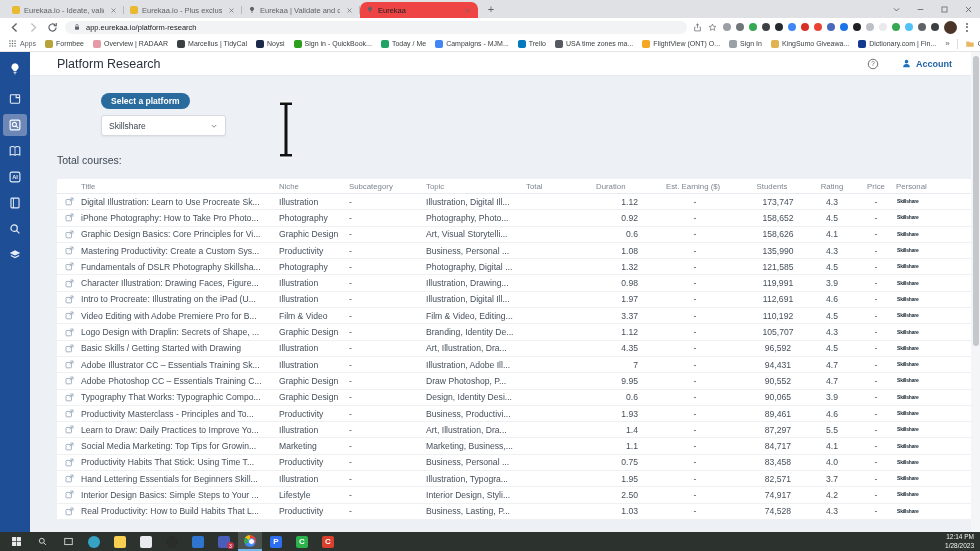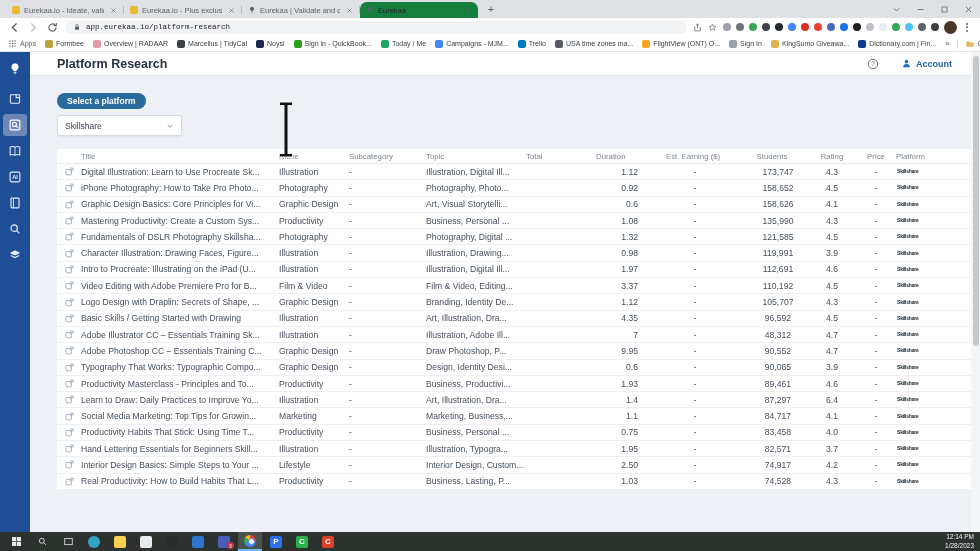--- a/index.html
+++ b/index.html
@@ -4,41 +4,41 @@
 <style>
   * { margin:0; padding:0; box-sizing:border-box; }
   html,body { width:980px; height:551px; overflow:hidden; }
   body { font-family:"Liberation Sans", sans-serif; position:relative; background:#fff; }
   .screen { position:absolute; inset:0; width:980px; height:551px; }
 
   
   .tabstrip { height:18px; background:#dfe1e5; display:flex; align-items:flex-end; padding-left:6px; position:relative; }
   .tab { width:118px; height:16px; display:flex; align-items:center; gap:4px; padding:0 6px; font-size:7.5px; color:#5f6368; border-radius:7px 7px 0 0; position:relative; }
   .tab .sep { position:absolute; right:0; top:4px; height:8px; width:1px; background:#b6b9bd; }
-  .tab.active { background:#15803d; color:#202124; }
+  .tab.active { background:#ef4444; color:#202124; }
   .tab-label { flex:1; white-space:nowrap; overflow:hidden; }
   .fav { width:8px; height:8px; flex:0 0 auto; border-radius:50%; }
   .fav.yellow { background:#e8b931; border-radius:2px; }
   .fav.bulb { background:transparent; color:#5f6368; }
   .fav.bulb svg { width:8px; height:8px; display:block; }
   .tab-close { width:10px; height:10px; color:#5f6368; flex:0 0 auto; }
   .tab-close svg { width:7px; height:7px; display:block; margin:1.5px; }
   .newtab { width:14px; height:14px; margin:0 0 1px 6px; color:#5f6368; font-size:11px; line-height:13px; text-align:center; }
   .wincontrols { position:absolute; right:0; top:0; height:18px; display:flex; align-items:center; }
   .winbtn { width:24px; height:18px; display:flex; align-items:center; justify-content:center; color:#5a5d61; }
   .winbtn svg { width:9px; height:9px; }
 
   .toolbar { height:18px; background:#fff; display:flex; align-items:center; padding:0 8px; gap:6px; }
   .navbtn { width:13px; height:13px; color:#5f6368; flex:0 0 auto; }
   .navbtn.disabled { color:#bdc1c6; }
   .navbtn svg { width:13px; height:13px; display:block; }
   .addressbar { flex:1; height:13px; background:#f1f3f4; border-radius:7px; display:flex; align-items:center; padding:0 8px; gap:5px; min-width:0; }
   .addressbar .lock { width:8px; height:8px; color:#5f6368; flex:0 0 auto; }
   .addressbar .lock svg { width:8px; height:8px; display:block; }
-  .url { font-size:7.5px; color:#202124; white-space:nowrap; overflow:hidden; flex:1;font-family:Liberation Mono, monospace; }
+  .url { font-size:7.5px; color:#202124; white-space:nowrap; overflow:hidden; flex:1; }
   .urlicons { display:flex; gap:6px; color:#5f6368; }
   .urlicons svg { width:9px; height:9px; display:block; }
   .extrow { display:flex; align-items:center; gap:5px; flex:0 0 auto; }
   .extdot { width:8px; height:8px; border-radius:50%; }
   .avatar { width:13px; height:13px; border-radius:50%; background:#4a3528; }
   .kebab { width:10px; display:flex; flex-direction:column; gap:1.5px; align-items:center; }
   .kebab i { width:2px; height:2px; border-radius:50%; background:#5f6368; }
 
   .bookmarks { height:16px; background:#fff; border-bottom:1px solid #e4e6e8; display:flex; align-items:center; padding:0 8px; gap:9px; }
   .bm { display:flex; align-items:center; gap:3px; font-size:7px; color:#3c4043; white-space:nowrap; }
@@ -52,30 +52,30 @@
   
   .app { display:flex; height:480px; }
   .sidebar { width:30px; background:#1e4e96; display:flex; flex-direction:column; align-items:center; padding-top:6px; gap:4px; flex:0 0 auto; }
   .side-item { width:24px; height:22px; display:flex; align-items:center; justify-content:center; color:#e8edf7; border-radius:3px; }
   .side-item svg { width:14px; height:14px; }
   .side-item.logo { margin-bottom:4px; color:#fff; }
   .side-item.active { background:#6d88b6; color:#fff; }
 
   .main { flex:1; display:flex; flex-direction:column; min-width:0; background:#edf1f6; }
   .page-header { height:24px; background:#fff; border-bottom:1px solid #e6e9ee; display:flex; align-items:center; padding:0 28px 0 27px; }
-  .page-title { font-size:12.5px; font-weight:bold; color:#29323c; }
+  .page-title { font-size:12.5px; font-weight:normal; color:#29323c; }
   .ph-right { margin-left:auto; display:flex; align-items:center; gap:22px; }
   .help-ico { width:12px; height:12px; color:#5f6368; }
   .help-ico svg { width:12px; height:12px; display:block; }
   .account { display:flex; align-items:center; gap:4px; font-size:9px; color:#2264a7; font-weight:bold; }
   .account .pico { width:11px; height:11px; color:#1d6fbf; }
   .account .pico svg { width:11px; height:11px; display:block; }
 
   .content { flex:1; padding:17px 0 0 27px; position:relative; }
-  .filters { display:flex; gap:86px; }
+  .filters { display:flex; gap:86px;margin-left:44px; }
   .fgroup { display:flex; flex-direction:column; }
   .fbtn { background:#2a6b9e; color:#fff; font-size:8.5px; font-weight:bold; border:none; border-radius:8px; padding:3px 10px; width:max-content; }
   .fselect { margin-top:6px; width:125px; height:21px; background:#fff; border:1px solid #d6dae0; border-radius:3px; box-shadow:0 1px 2px rgba(0,0,0,.06); display:flex; align-items:center; padding:0 7px; font-size:8.5px; color:#3b4450; }
   .fselect .caret { margin-left:auto; width:8px; height:8px; color:#6b7280; }
   .fselect .caret svg { width:8px; height:8px; display:block; }
   .loading { margin-top:4px; font-size:7px; color:#aeb5bd; }
 
   .total { margin-top:18px; font-size:10.5px; color:#3c4653; }
 
   .table { margin-top:13px; width:915px; background:#fff; border-radius:2px; }
@@ -550,35 +550,36 @@
               <span>Skillshare</span>
               <span class="caret">
                   <svg>
                     <use href="#i-caret"></use>
                   </svg>
                 </span>
             </div>
           </div>
         </div>
 
+        <div class="total">Total courses:</div>
 
         <div class="table">
           <div class="trow thead">
             <span class="th"></span>
             <span class="th">Title</span>
             <span class="th">Niche</span>
             <span class="th">Subcategory</span>
             <span class="th">Topic</span>
             <span class="th">Total</span>
             <span class="th" style="padding-left:14px">Duration</span>
             <span class="th" style="padding-left:14px">Est. Earning ($)</span>
             <span class="th c-ctr">Students</span>
             <span class="th c-ctr">Rating</span>
             <span class="th c-ctr">Price</span>
-            <span class="th">Platform</span>
+            <span class="th">Personal</span>
           </div>
 
             <div class="trow">
               <span class="linkico">
                 <svg>
                   <use href="#i-extlink"></use>
                 </svg>
               </span>
               <span class="td">Digital Illustration: Learn to Use Procreate Sk...</span>
               <span class="td">Illustration</span>
@@ -770,21 +771,21 @@
                   <use href="#i-extlink"></use>
                 </svg>
               </span>
               <span class="td">Adobe Illustrator CC – Essentials Training Sk...</span>
               <span class="td">Illustration</span>
               <span class="td">-</span>
               <span class="td">Illustration, Adobe Ill...</span>
               <span class="td"></span>
               <span class="td c-dur">7</span>
               <span class="td c-ctr">-</span>
-              <span class="td c-stu">48,312</span>
+              <span class="td c-stu">94,431</span>
               <span class="td c-ctr">4.7</span>
               <span class="td c-ctr">-</span>
               <span class="td plat-logo"><span>Skillshare</span></span>
             </div>
 
             <div class="trow">
               <span class="linkico">
                 <svg>
                   <use href="#i-extlink"></use>
                 </svg>
@@ -847,21 +848,21 @@
                 </svg>
               </span>
               <span class="td">Learn to Draw: Daily Practices to Improve Yo...</span>
               <span class="td">Illustration</span>
               <span class="td">-</span>
               <span class="td">Art, Illustration, Dra...</span>
               <span class="td"></span>
               <span class="td c-dur">1.4</span>
               <span class="td c-ctr">-</span>
               <span class="td c-stu">87,297</span>
-              <span class="td c-ctr">6.4</span>
+              <span class="td c-ctr">5.5</span>
               <span class="td c-ctr">-</span>
               <span class="td plat-logo"><span>Skillshare</span></span>
             </div>
 
             <div class="trow">
               <span class="linkico">
                 <svg>
                   <use href="#i-extlink"></use>
                 </svg>
               </span>
@@ -918,21 +919,21 @@
 
             <div class="trow">
               <span class="linkico">
                 <svg>
                   <use href="#i-extlink"></use>
                 </svg>
               </span>
               <span class="td">Interior Design Basics: Simple Steps to Your ...</span>
               <span class="td">Lifestyle</span>
               <span class="td">-</span>
-              <span class="td">Interior Design, Custom...</span>
+              <span class="td">Interior Design, Styli...</span>
               <span class="td"></span>
               <span class="td c-dur">2.50</span>
               <span class="td c-ctr">-</span>
               <span class="td c-stu">74,917</span>
               <span class="td c-ctr">4.2</span>
               <span class="td c-ctr">-</span>
               <span class="td plat-logo"><span>Skillshare</span></span>
             </div>
 
             <div class="trow">

